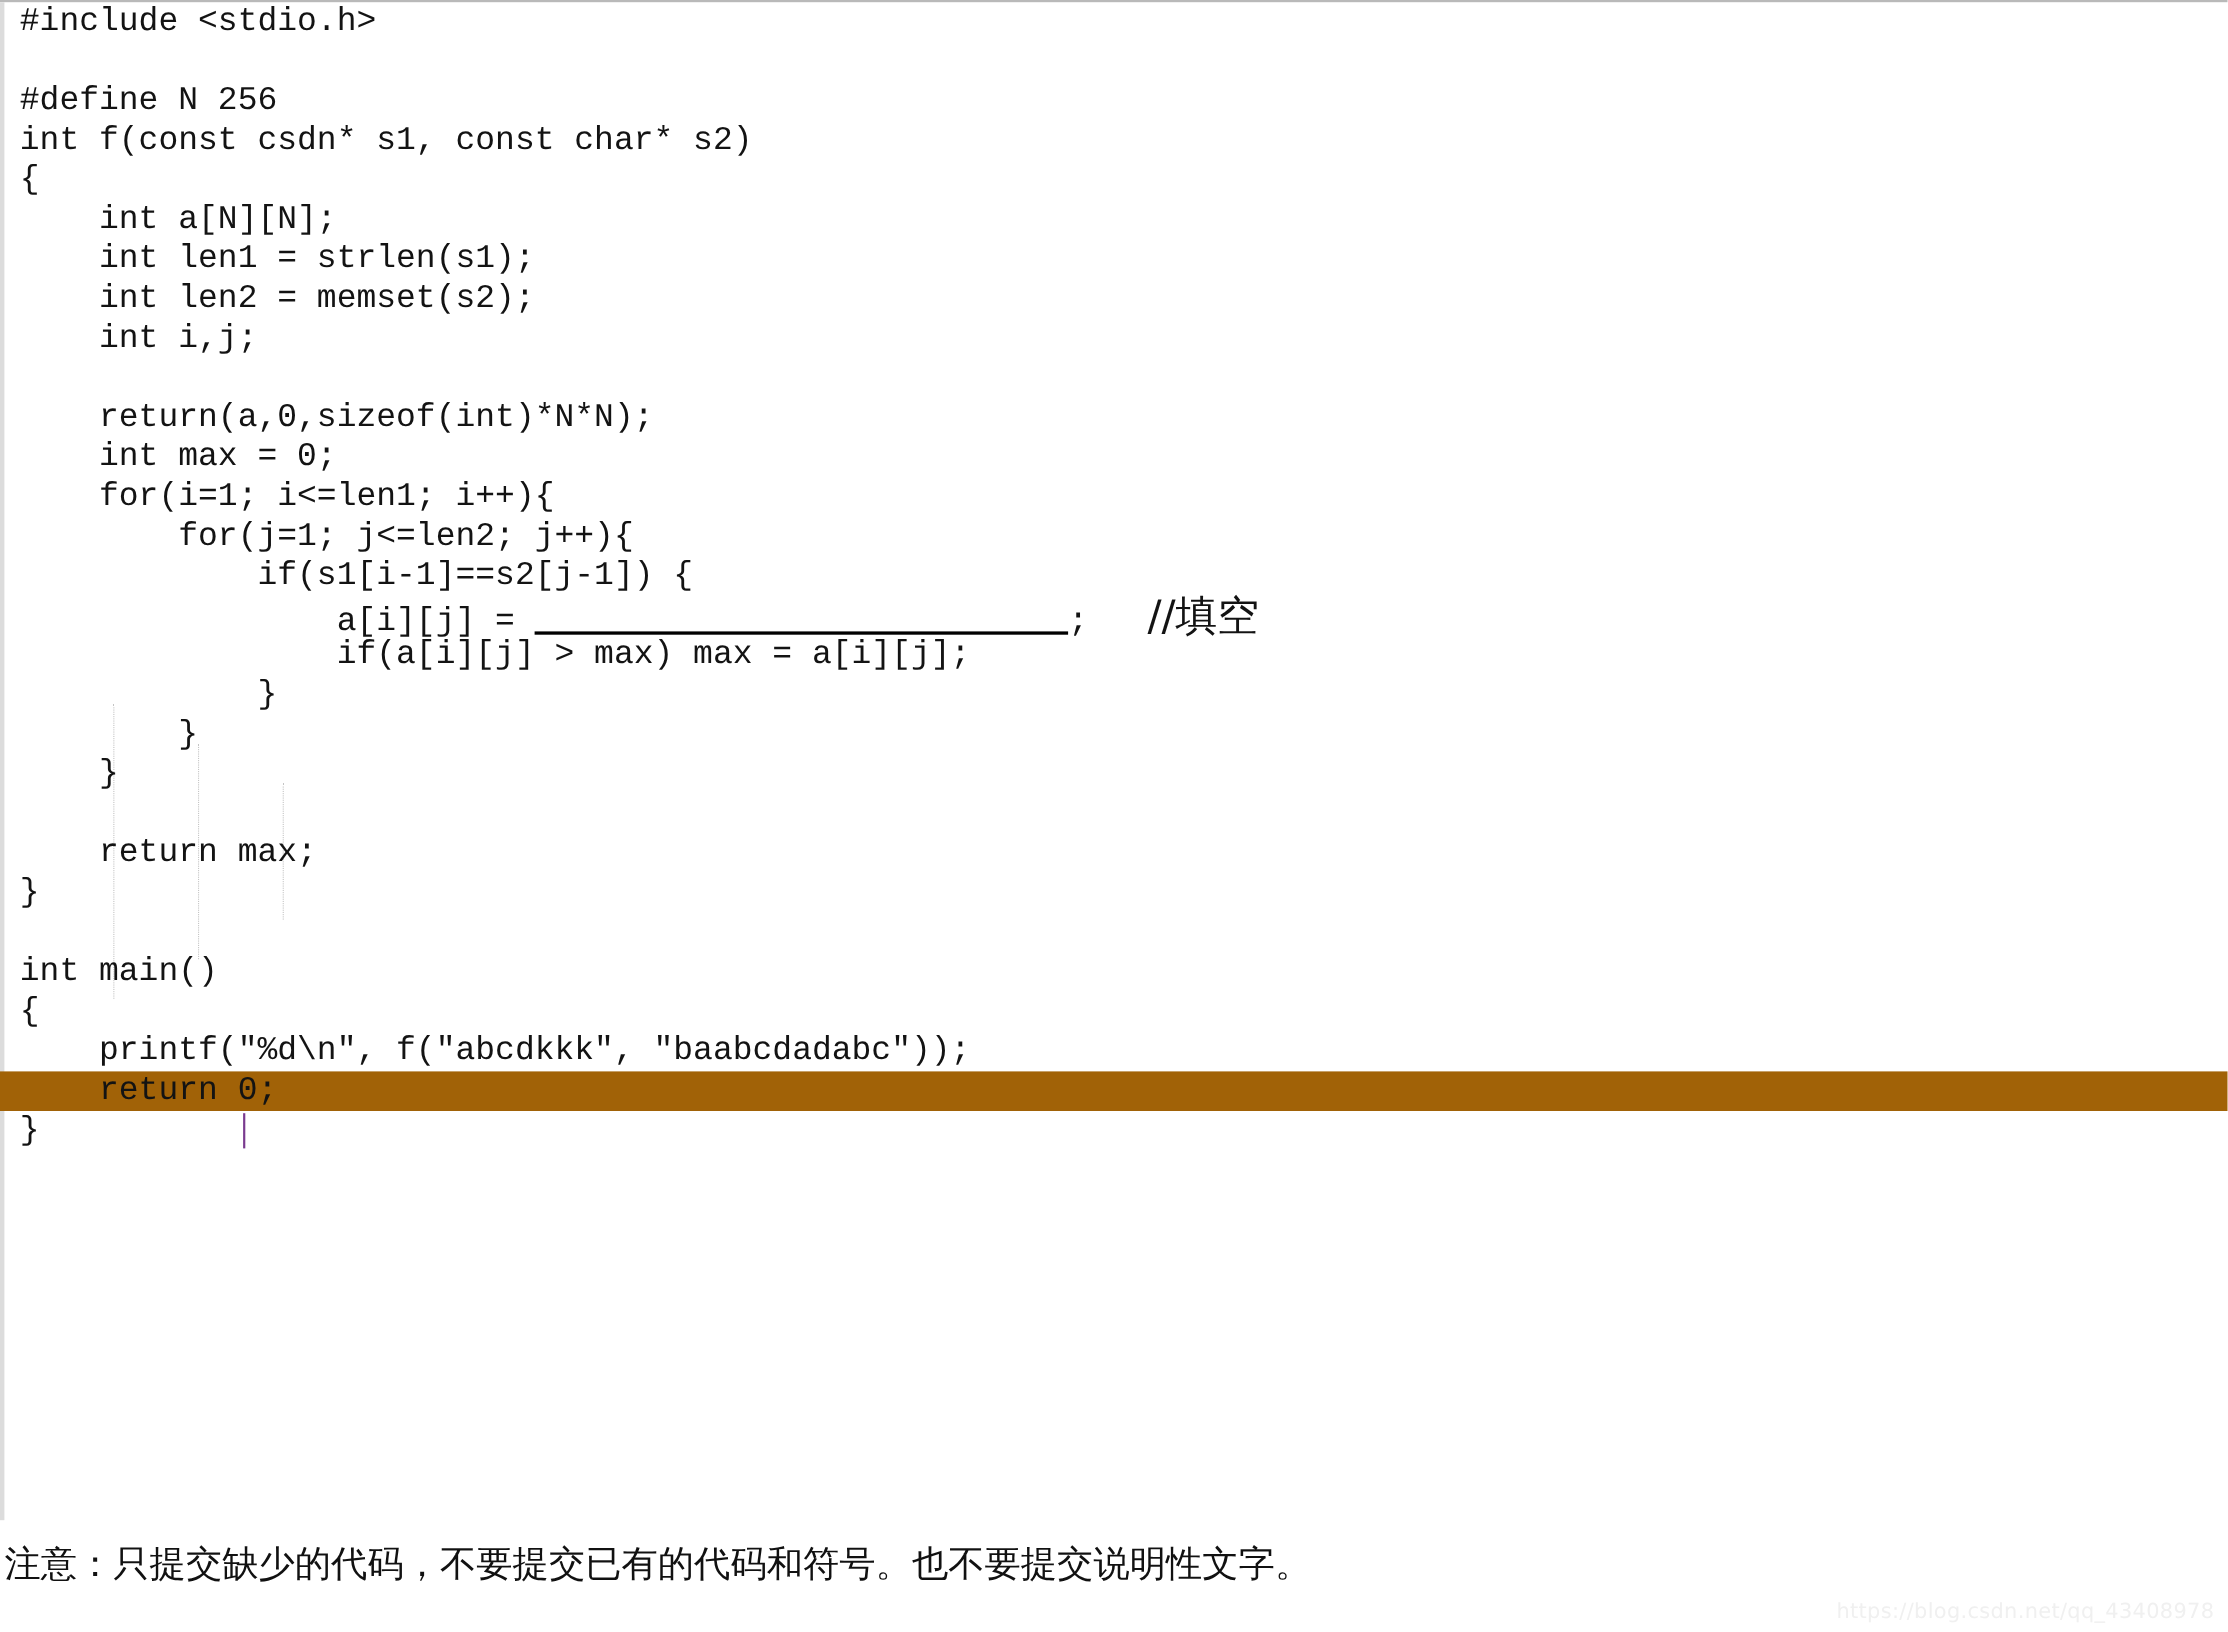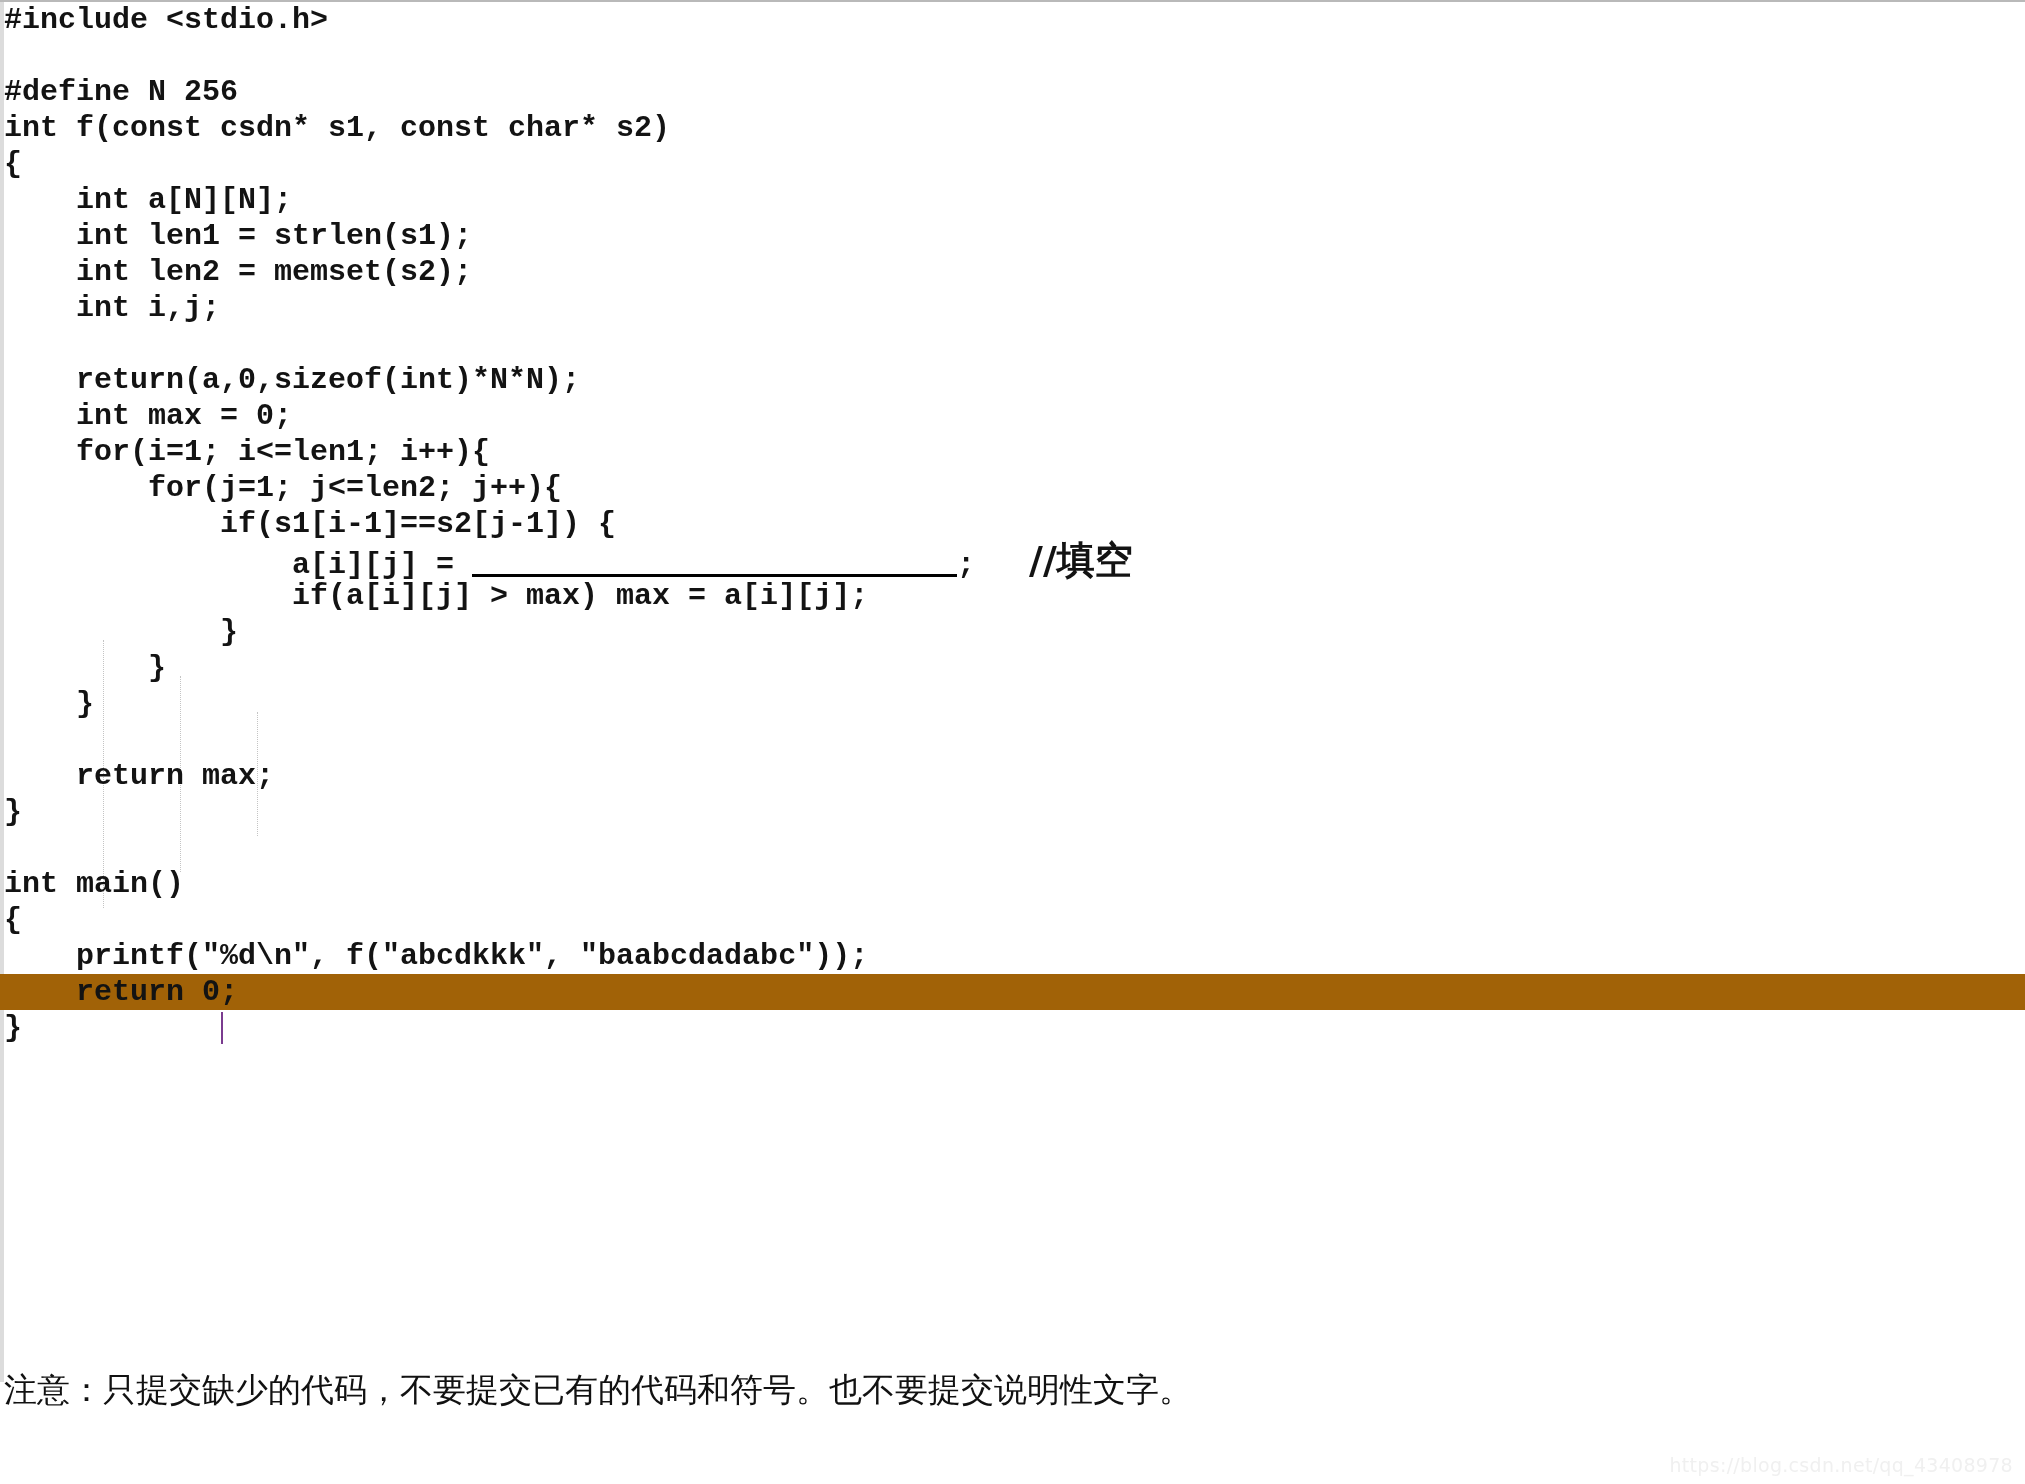--- a/index.html
+++ b/index.html
@@ -54,23 +54,22 @@
 
   .code-line {
     position: relative;
     height: 36px;
     line-height: 36px;
     white-space: pre;
     font-family: "Liberation Mono", "DejaVu Sans Mono", monospace;
     font-size: 30px;
     color: #131313;
     letter-spacing: 0px;
-    padding-left: 4px;
+    padding-left: 18px;
     box-sizing: border-box;
-    font-weight: bold;
   }
 
   .code-line.highlight {
     background: #a16207;
   }
 
   .code-line .txt {
     display: inline;
   }
 
@@ -100,21 +99,21 @@
   #caret {
     position: absolute;
     width: 2px;
     background: #7a3b8f;
   }
 
   
   #note {
     position: absolute;
     left: 4px;
-    top: 1360px;
+    top: 1392px;
     width: 2010px;
     height: 60px;
     line-height: 60px;
     font-family: "DejaVu Sans", "Liberation Sans", sans-serif;
     font-size: 33px;
     color: #111111;
     white-space: pre;
   }
 
   

